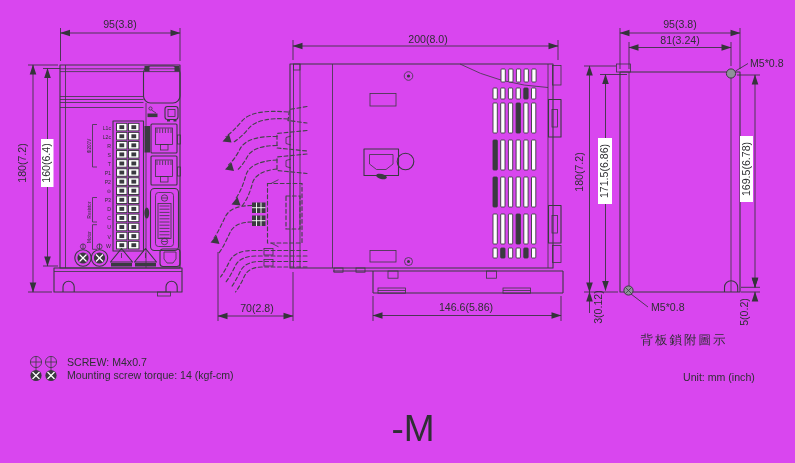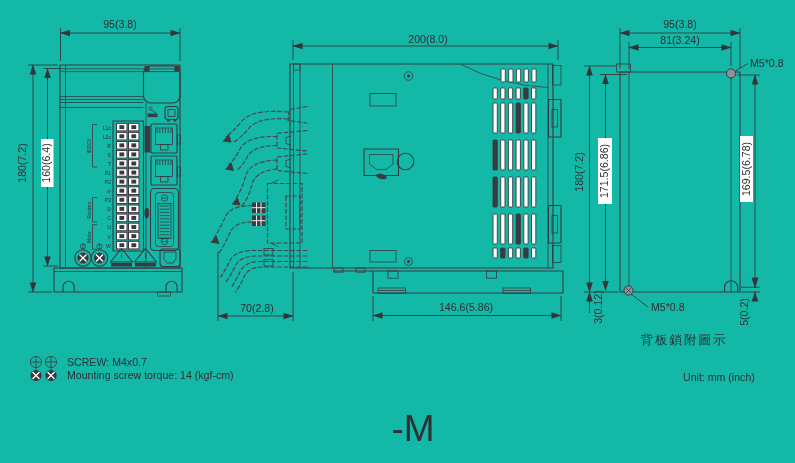--- a/index.html
+++ b/index.html
@@ -1,16 +1,16 @@
 <!DOCTYPE html>
 <html><head>
 <meta charset="utf-8">
 <style>
   html,body{margin:0;padding:0;background:#fff;}
-  #stage{position:relative;width:795px;height:463px;background:#14b8a6;overflow:hidden;}
+  #stage{position:relative;width:795px;height:463px;background:#d946ef;overflow:hidden;}
   svg text{font-family:"Liberation Sans","DejaVu Sans",sans-serif;fill:#2f2f34;}
   .ln{fill:none;stroke:#3a3a40;stroke-width:1.1;stroke-linejoin:round;}
   .lt{fill:none;stroke:#3a3a40;stroke-width:0.8;}
   .fl{fill:#3a3a40;stroke:none;}
   .dash{fill:none;stroke:#44444a;stroke-width:1.15;stroke-dasharray:3.8 2.6;stroke-linecap:round;}
   .dim{stroke:#34343a;stroke-width:0.85;fill:none;}
   .txt{font-size:10.6px;}
   .sm{font-size:5.2px;}
   .vs{font-size:4.6px;}
   .cap{font-size:12.5px;letter-spacing:2px;}

